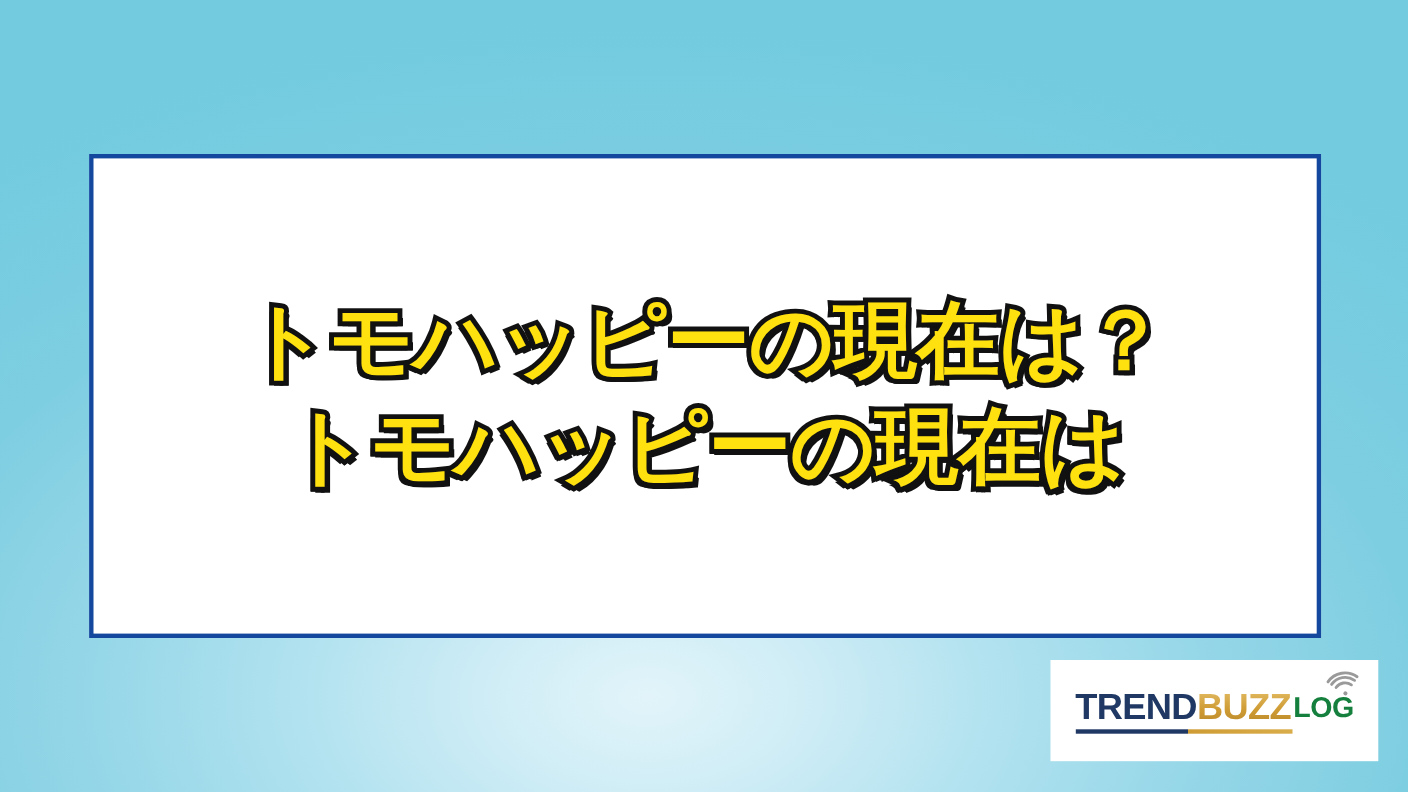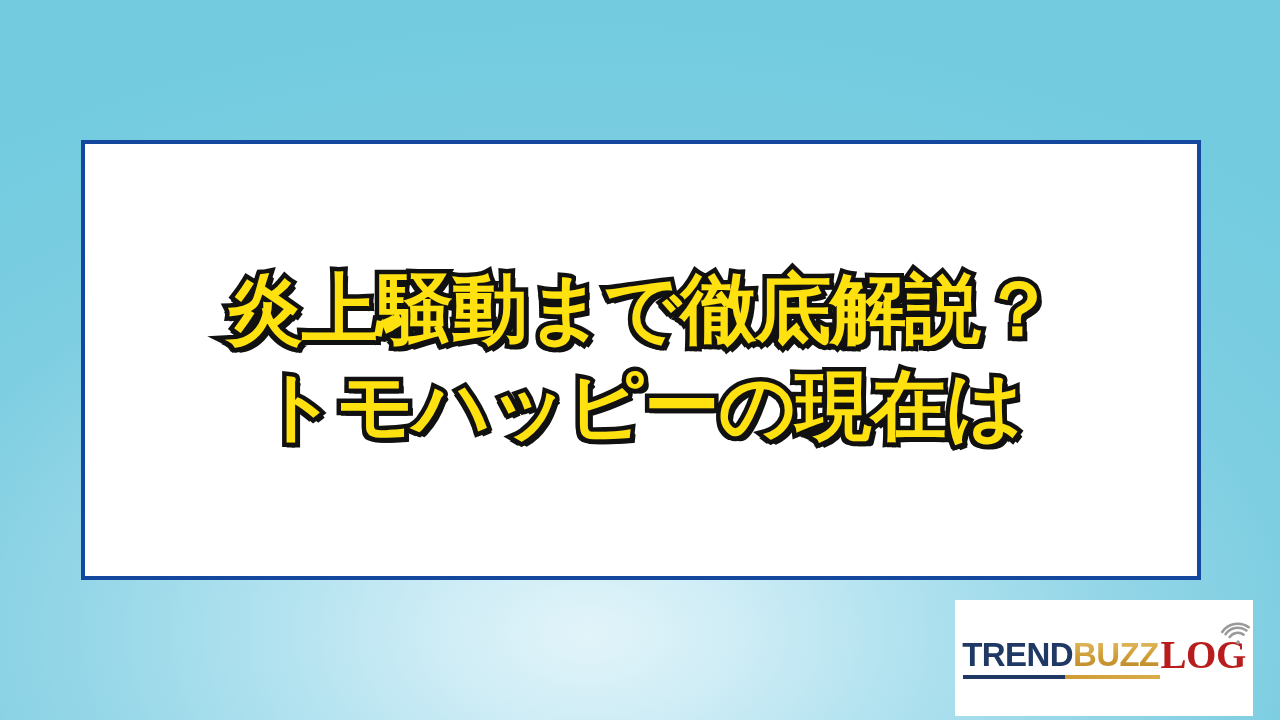--- a/index.html
+++ b/index.html
@@ -71,21 +71,21 @@
   .title-line.l1 { font-size: 76px; }
   .title-line.l2 { font-size: 76px; }
   .title-line.l3 { font-size: 76px; }
 
   
   .logo-plate {
     position: absolute;
     left: 955px;
     top: 600px;
     width: 298px;
-    height: 116px;
+    height: 92px;
     background: #ffffff;
     display: flex;
     align-items: center;
     justify-content: center;
   }
 
   .logo-inner {
     position: relative;
     display: flex;
     align-items: flex-end;
@@ -119,26 +119,26 @@
     position: absolute;
     left: 1px;
     bottom: 0;
     height: 4px;
     width: 100%;
     background: linear-gradient(90deg, #1f3864 0%, #1f3864 52%, #cf9c34 52%, #d9ad4a 100%);
   }
 
   .logo-log {
     position: relative;
-    font-family: Liberation Serif, serif;
+    font-family: Liberation Sans, sans-serif;
     font-weight: 600;
-    font-size: 39px;
+    font-size: 26px;
     line-height: 30px;
     letter-spacing: -0.5px;
-    color: #b91c1c;
+    color: #15803d;
     margin-left: 2px;
     padding-bottom: 9px;
   }
 
   .wifi-icon {
     position: absolute;
     right: -6px;
     top: -23px;
     width: 30px;
     height: 26px;
@@ -146,21 +146,21 @@
   }
   .wifi-icon svg { display: block; }
 </style>
 </head>
 <body>
 
 <div class="poster">
 
   <div class="title-card">
     <div class="title-block">
-      <span class="title-line l1">炎上騒動まで徹底解説？</span>
+      <span class="title-line l1">トモハッピーの現在は？</span>
       <span class="title-line l3">トモハッピーの現在は</span>
     </div>
   </div>
 
   <div class="logo-plate">
     <div class="logo-inner">
 
       <span class="wordmark">
         <span class="wordmark-text wm-trend">TREND</span><span class="wordmark-text wm-buzz">BUZZ</span>
         <span class="wm-rule"></span>

